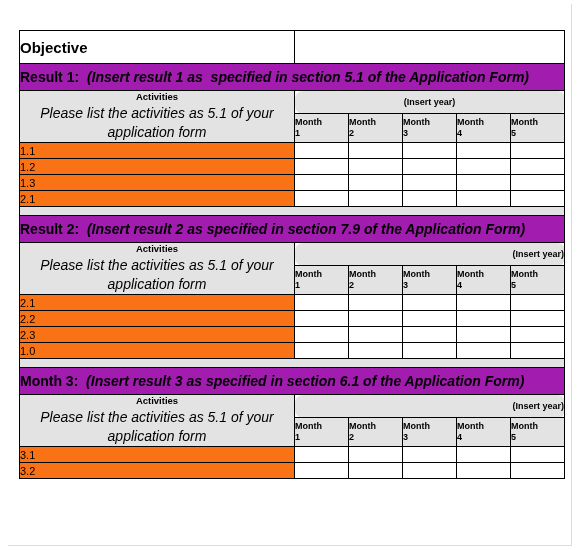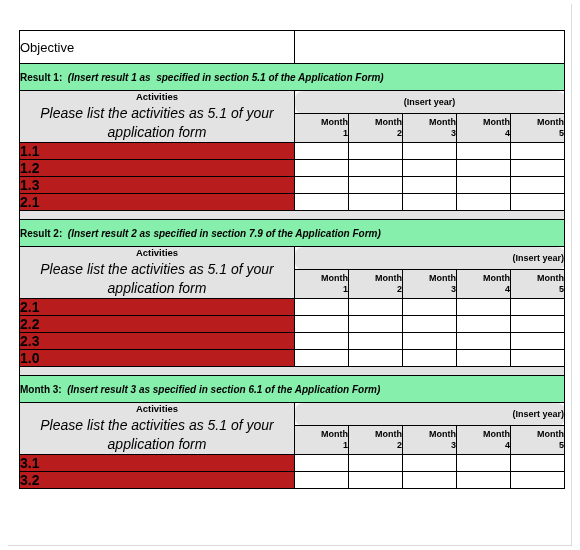--- a/index.html
+++ b/index.html
@@ -47,35 +47,35 @@
     vertical-align: middle;
   }
 
   
   col.c-act   { width: 275px; }
   col.c-m     { width: 54px; }
 
   
   .objective-label {
     height: 32px;
-    font-weight: normal;
-    font-size: 13px;
+    font-weight: bold;
+    font-size: 15px;
     padding: 0 9px;
     background: #ffffff;
   }
   .objective-value {
     background: #ffffff;
   }
 
   
   .result-banner {
-    background: #86efac;
+    background: #a21caf;
     height: 26px;
     padding: 0 9px;
-    font-size: 10px;
+    font-size: 14px;
     white-space: pre;
   }
   .result-banner .r-label {
     font-weight: bold;
   }
   .result-banner .r-text {
     font-weight: bold;
     font-style: italic;
   }
 
@@ -108,34 +108,34 @@
     padding: 0 8px;
     border-radius: 8px;
   }
   .year-head.center { text-align: center; }
   .year-head.right  { text-align: right; }
 
   
   .month-head {
     background: #e3e3e3;
     height: 28px;
-    text-align: right;
+    text-align: left;
     font-weight: bold;
     font-size: 9px;
     line-height: 1.25;
   }
   .month-head .m-word { display: block; }
   .month-head .m-num  { display: block; }
 
   
   .act-num {
     height: 15px;
-    background: #b91c1c;
-    font-weight: bold;
-    font-size: 14px;
+    background: #f97316;
+    font-weight: normal;
+    font-size: 11px;
     padding: 0 6px;
   }
   .act-cell {
     background: #ffffff;
   }
 
   
   .gap-band {
     background: #e3e3e3;
     height: 8px;

